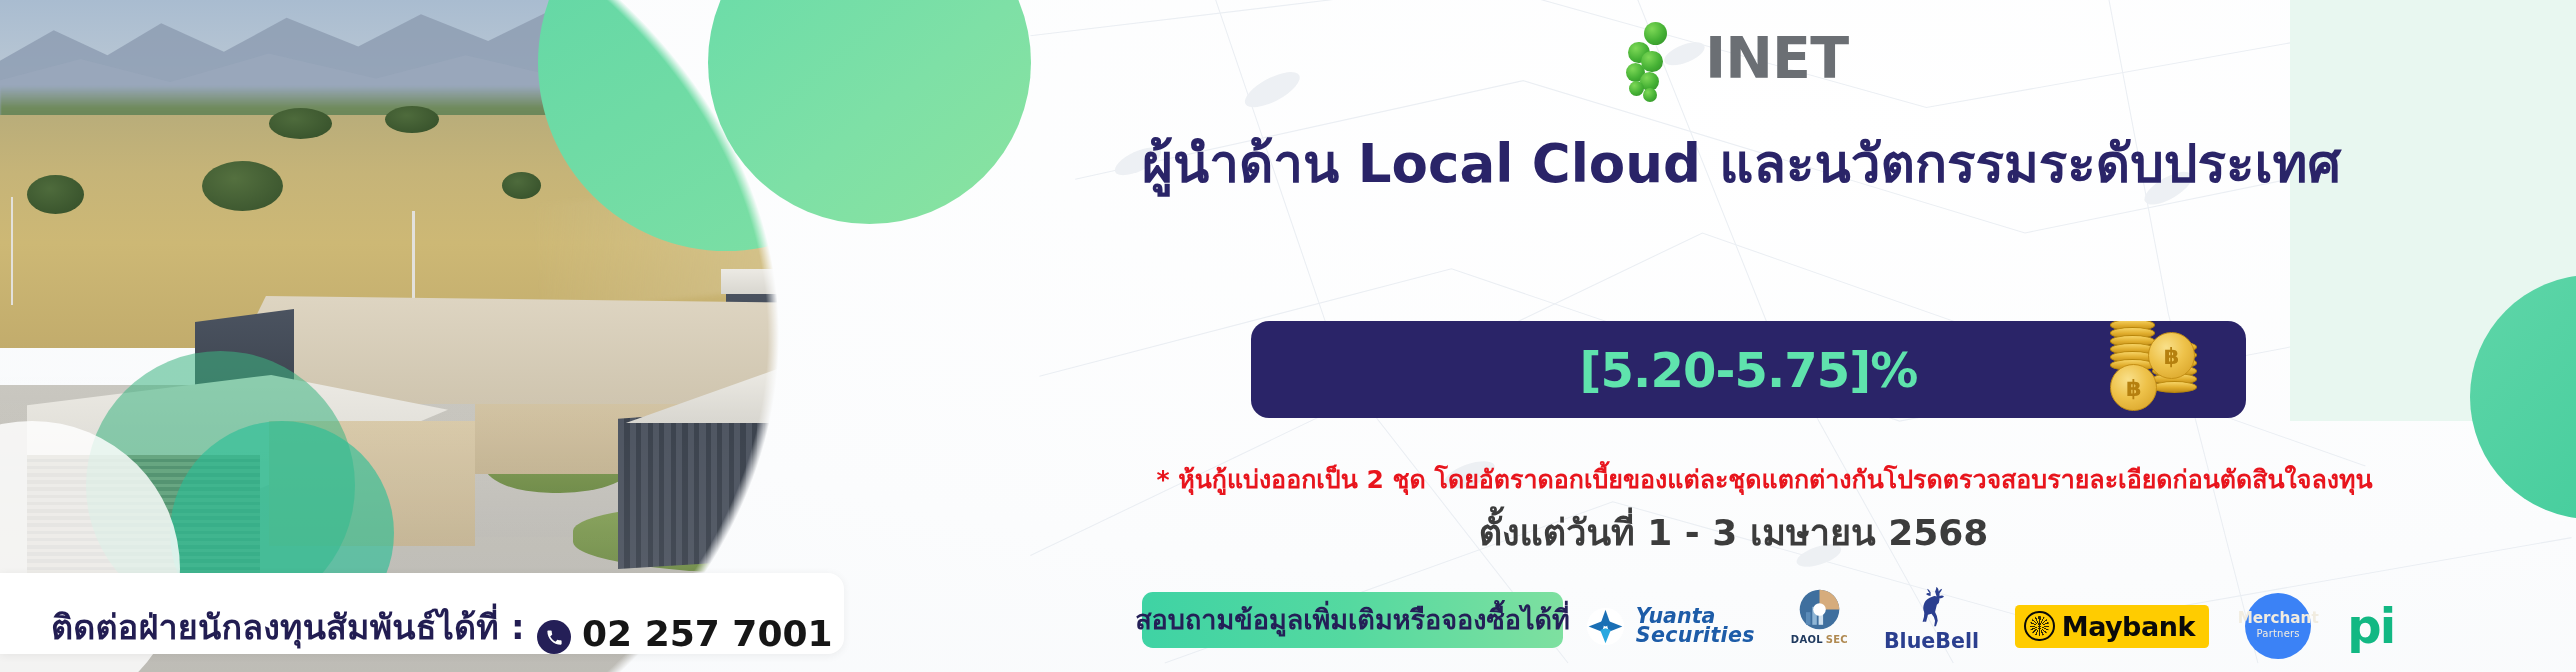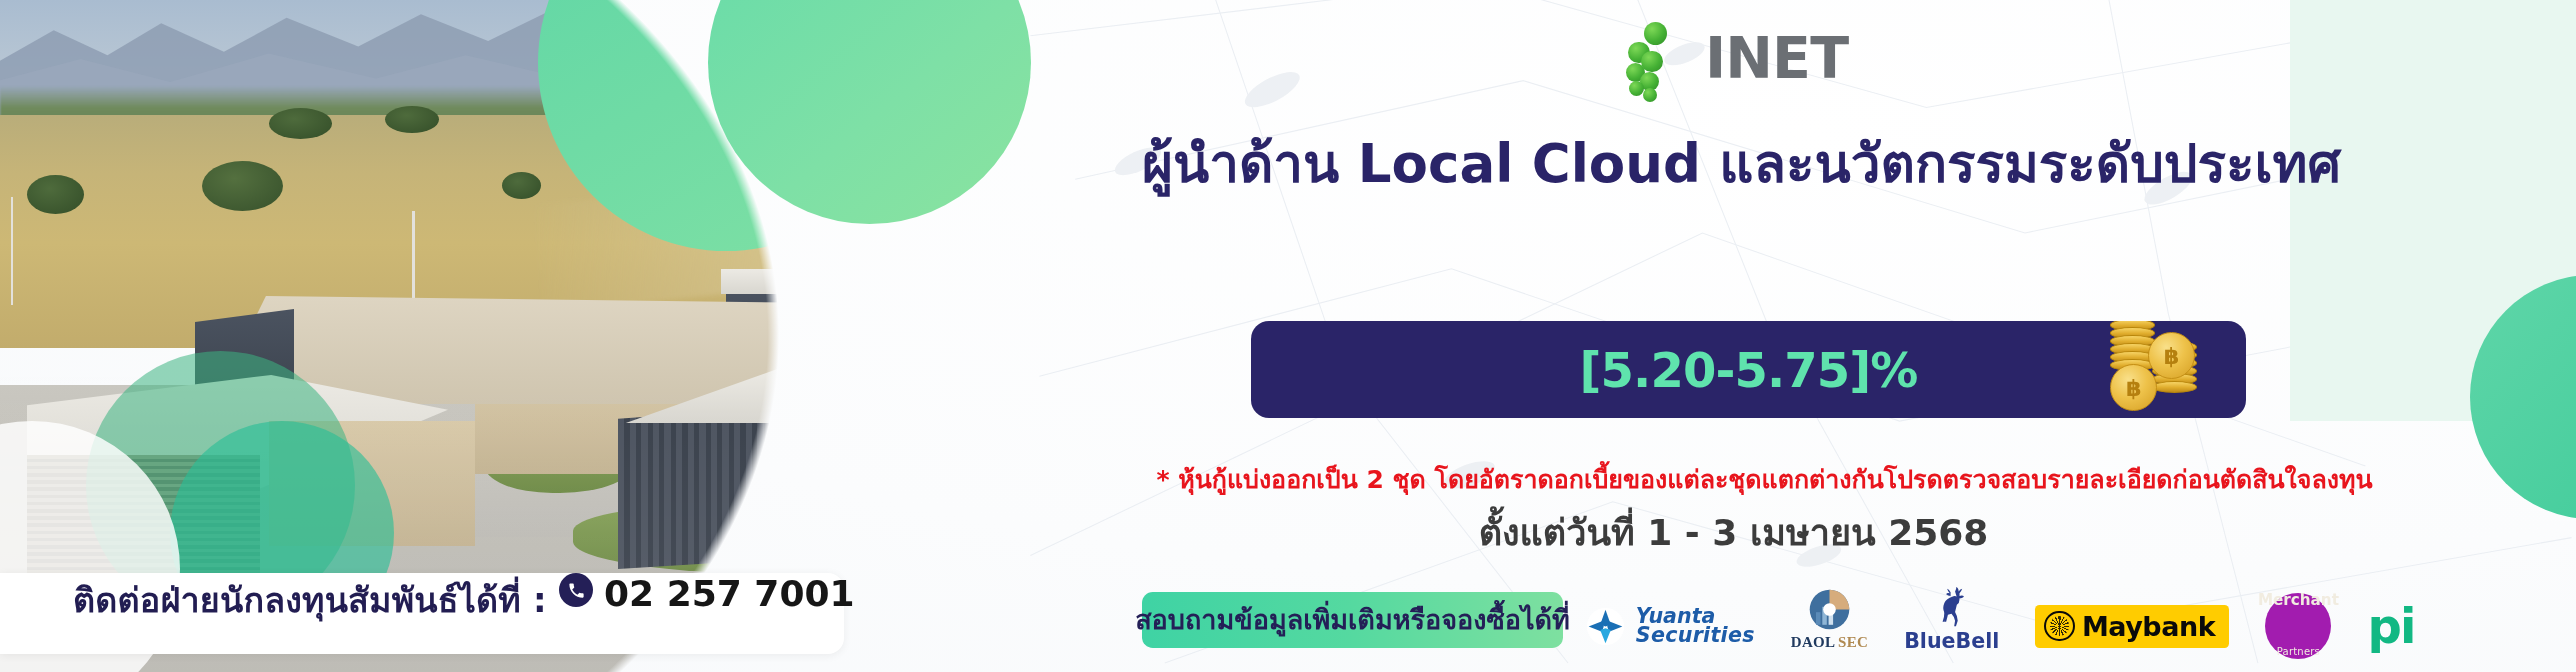--- a/index.html
+++ b/index.html
@@ -144,22 +144,22 @@
     left:538px; top:-125px; width:376px; height:376px;
     background:linear-gradient(150deg,#5fd6a6 0%,#7fe0a4 100%);
   }
 
   
   .contact-box{
     position:absolute; left:0px; top:573px;
     width:844px; height:81px;
     background:#ffffff;
     border-radius:0 16px 16px 0;
-    display:flex; align-items:flex-start;
-    padding-left:73px;
+    display:flex; align-items:flex-end;
+    padding-left:51px;
     box-shadow:0 1.8px 9px rgba(0,0,0,.06);
   }
   .contact-text{
     color:#221d52; font-weight:700; font-size:34px;
     letter-spacing:0.2px; white-space:nowrap;
   }
   .phone-badge{
     display:inline-flex; align-items:center; justify-content:center;
     width:34px; height:34px; border-radius:50%;
     background:#241f57; margin:0 10.8px 0 12.5px; flex:0 0 auto;
@@ -277,21 +277,21 @@
   .yuanta-text{
     display:flex; flex-direction:column; line-height:.92;
     font-style:italic; font-weight:700; color:#1d5ca8;
   }
   .yuanta-text .l1{ font-size:20.6px; }
   .yuanta-text .l2{ font-size:20.6px; letter-spacing:0.3px; }
 
   
   .daol{ display:flex; flex-direction:column; align-items:center; gap:2.7px; }
   .daol-mark{ position:relative; width:45px; height:45px; }
-  .daol-text{ font-size:15px; font-weight:700; color:#203a5f; letter-spacing:0.3px;font-family:Liberation Serif, serif;}
+  .daol-text{ font-size:10px; font-weight:700; color:#203a5f; letter-spacing:0.3px;}
   .daol-text .sec{ color:#b08a52; font-weight:600; margin-left:2.7px;}
 
   
   .maybank{
     background:#ffcc00; border-radius:4.5px;
     display:flex; align-items:center; gap:7.2px;
     padding:6.3px 14.3px 6.3px 9px; height:43px;
   }
   .mb-tiger{
     width:30.5px; height:30.5px; border-radius:50%;
@@ -309,22 +309,22 @@
   .mb-word{ font-size:27px; font-weight:700; color:#0a0a0a; letter-spacing:-0.5px; }
 
   
   .bluebell{ display:flex; flex-direction:column; align-items:center; gap:1.8px; }
   .bb-deer{ width:41px; height:41px; }
   .bb-word{ font-size:20.6px; font-weight:600; color:#2b3f8f; }
 
   
   .merchant{
     width:66px; height:66px; border-radius:50%;
-    background:#a21caf;
-    display:flex; flex-direction:column; align-items:center; justify-content:space-between;
+    background:#3b82f6;
+    display:flex; flex-direction:column; align-items:center; justify-content:center;
     color:#f1ece0;
   }
   .mc-l1{ font-size:15.2px; font-weight:600; line-height:1; }
   .mc-l2{ font-size:10px; font-weight:400; line-height:1.4; letter-spacing:0.2px;}
 
   
   .pi-logo{
     font-size:48px; font-weight:700; color:#12b883;
     line-height:.8; letter-spacing:-1.8px;
   }

